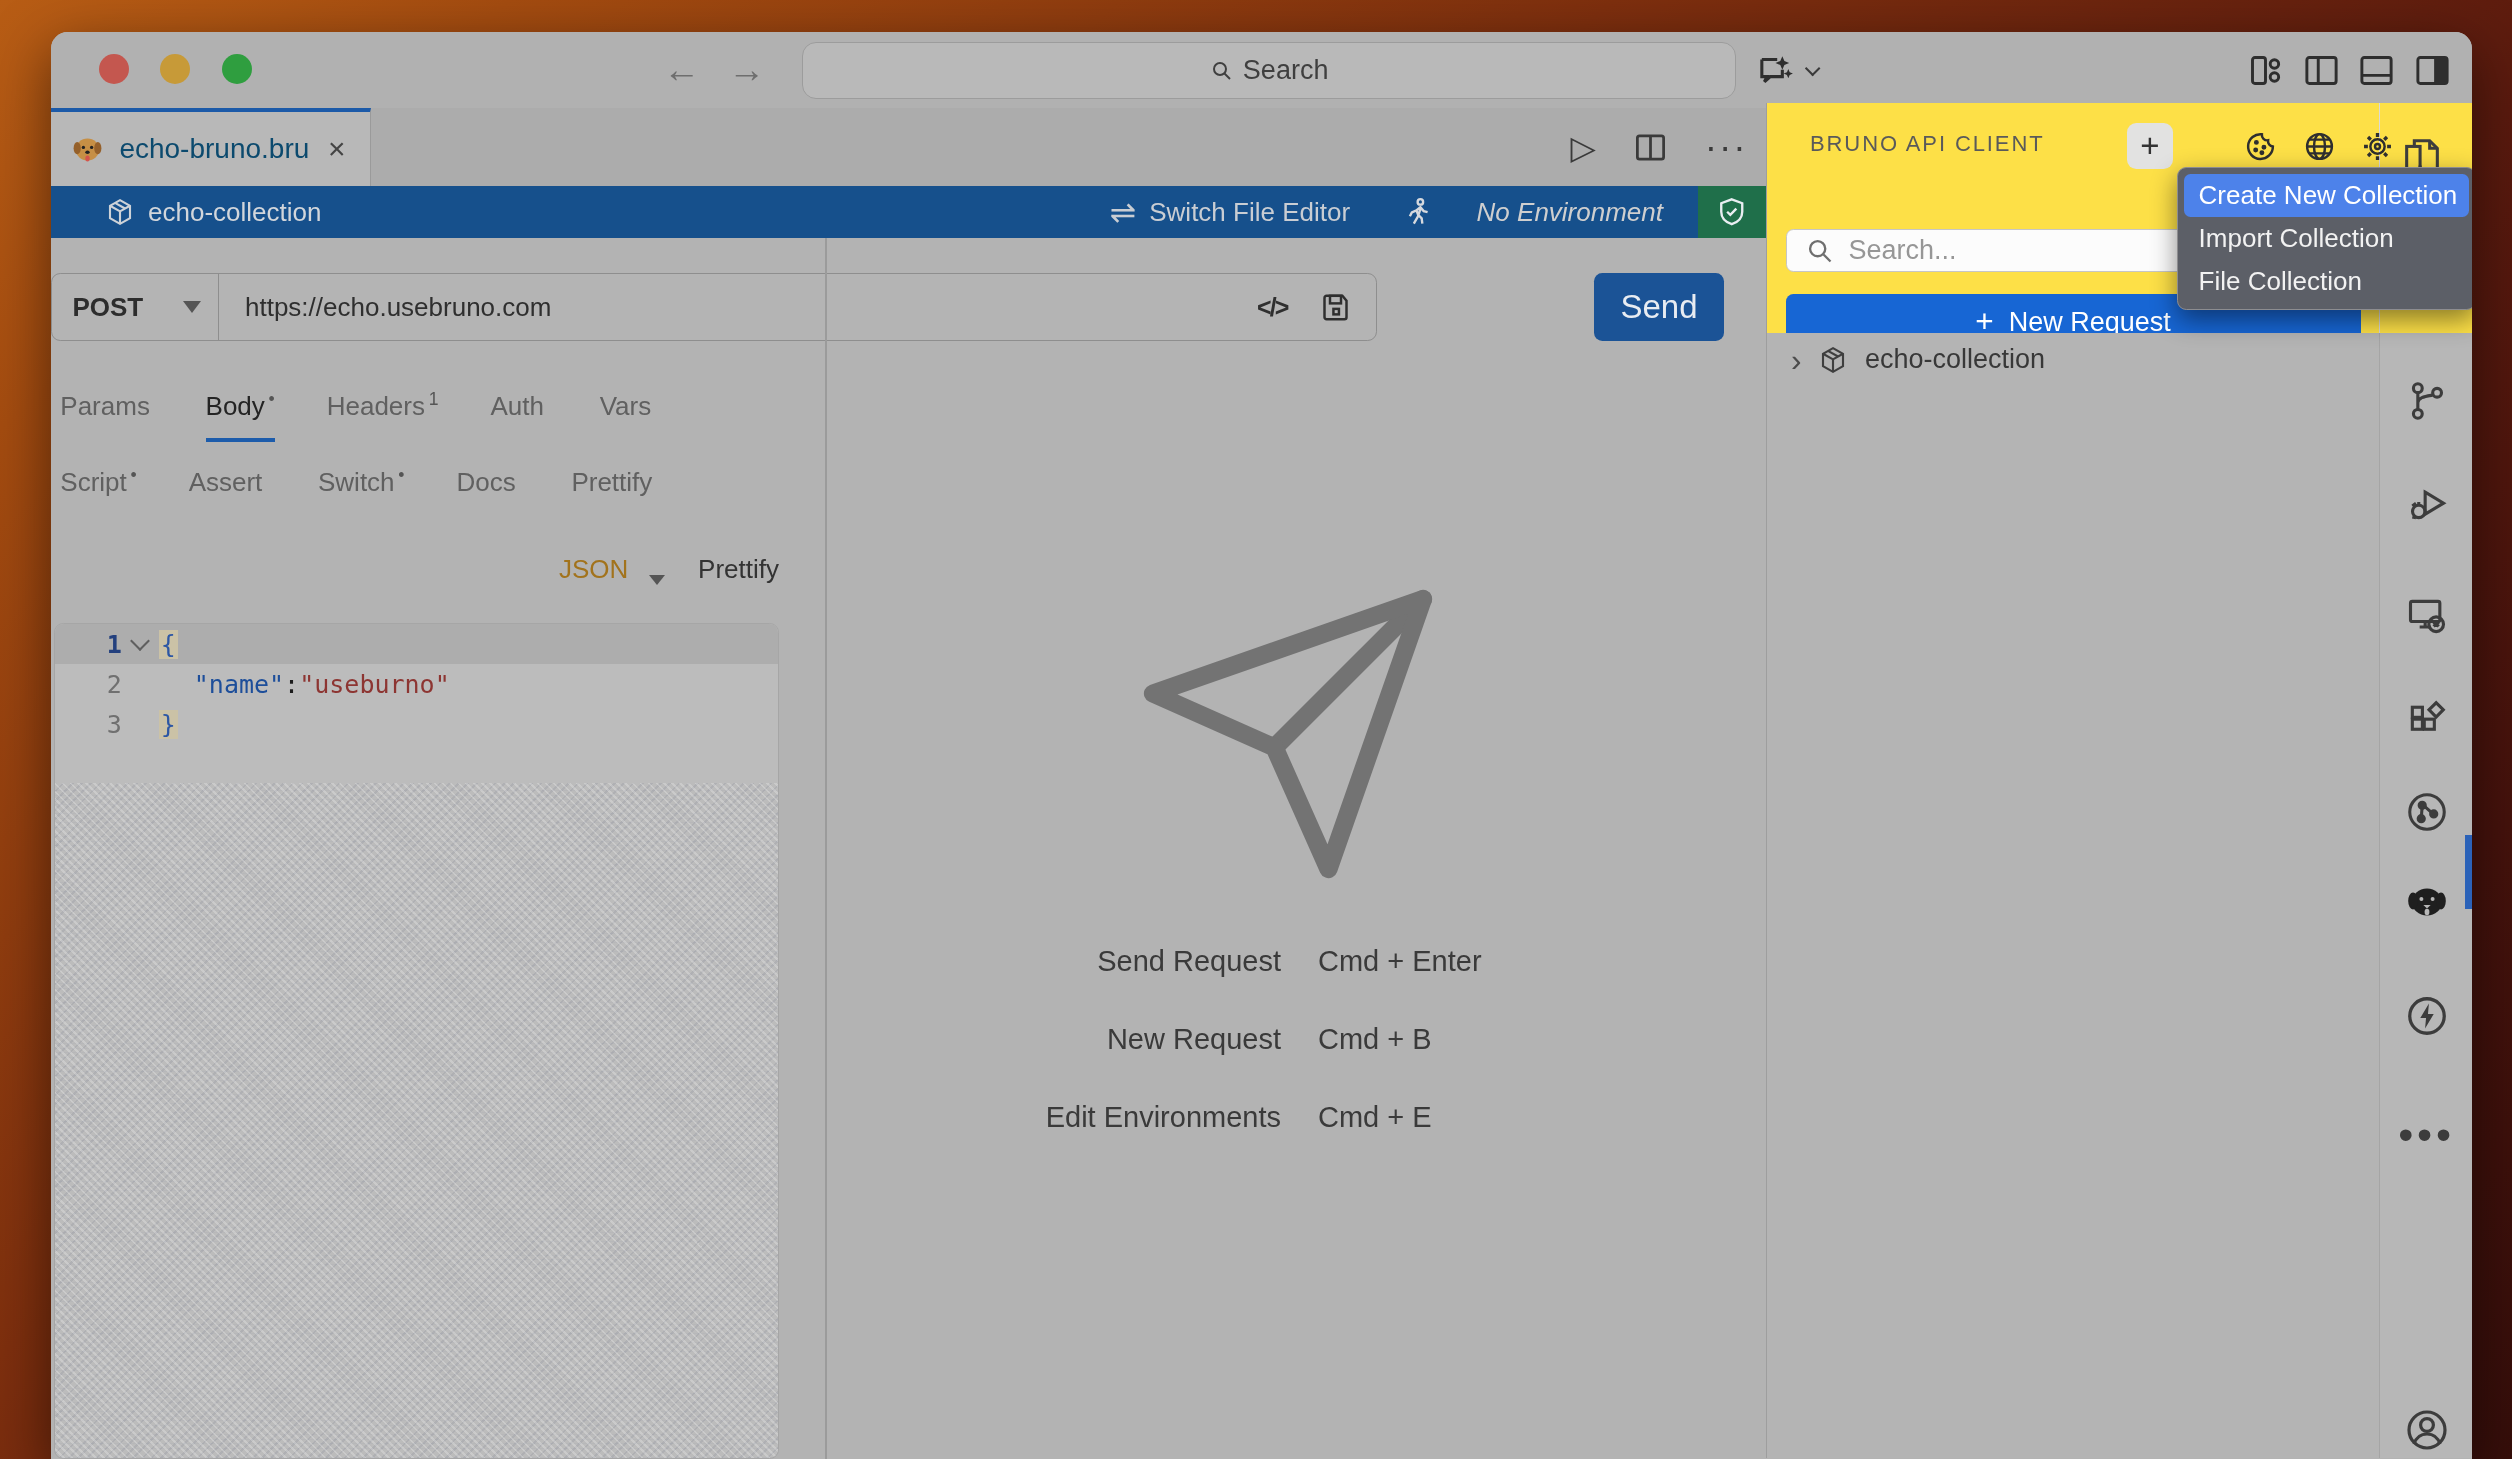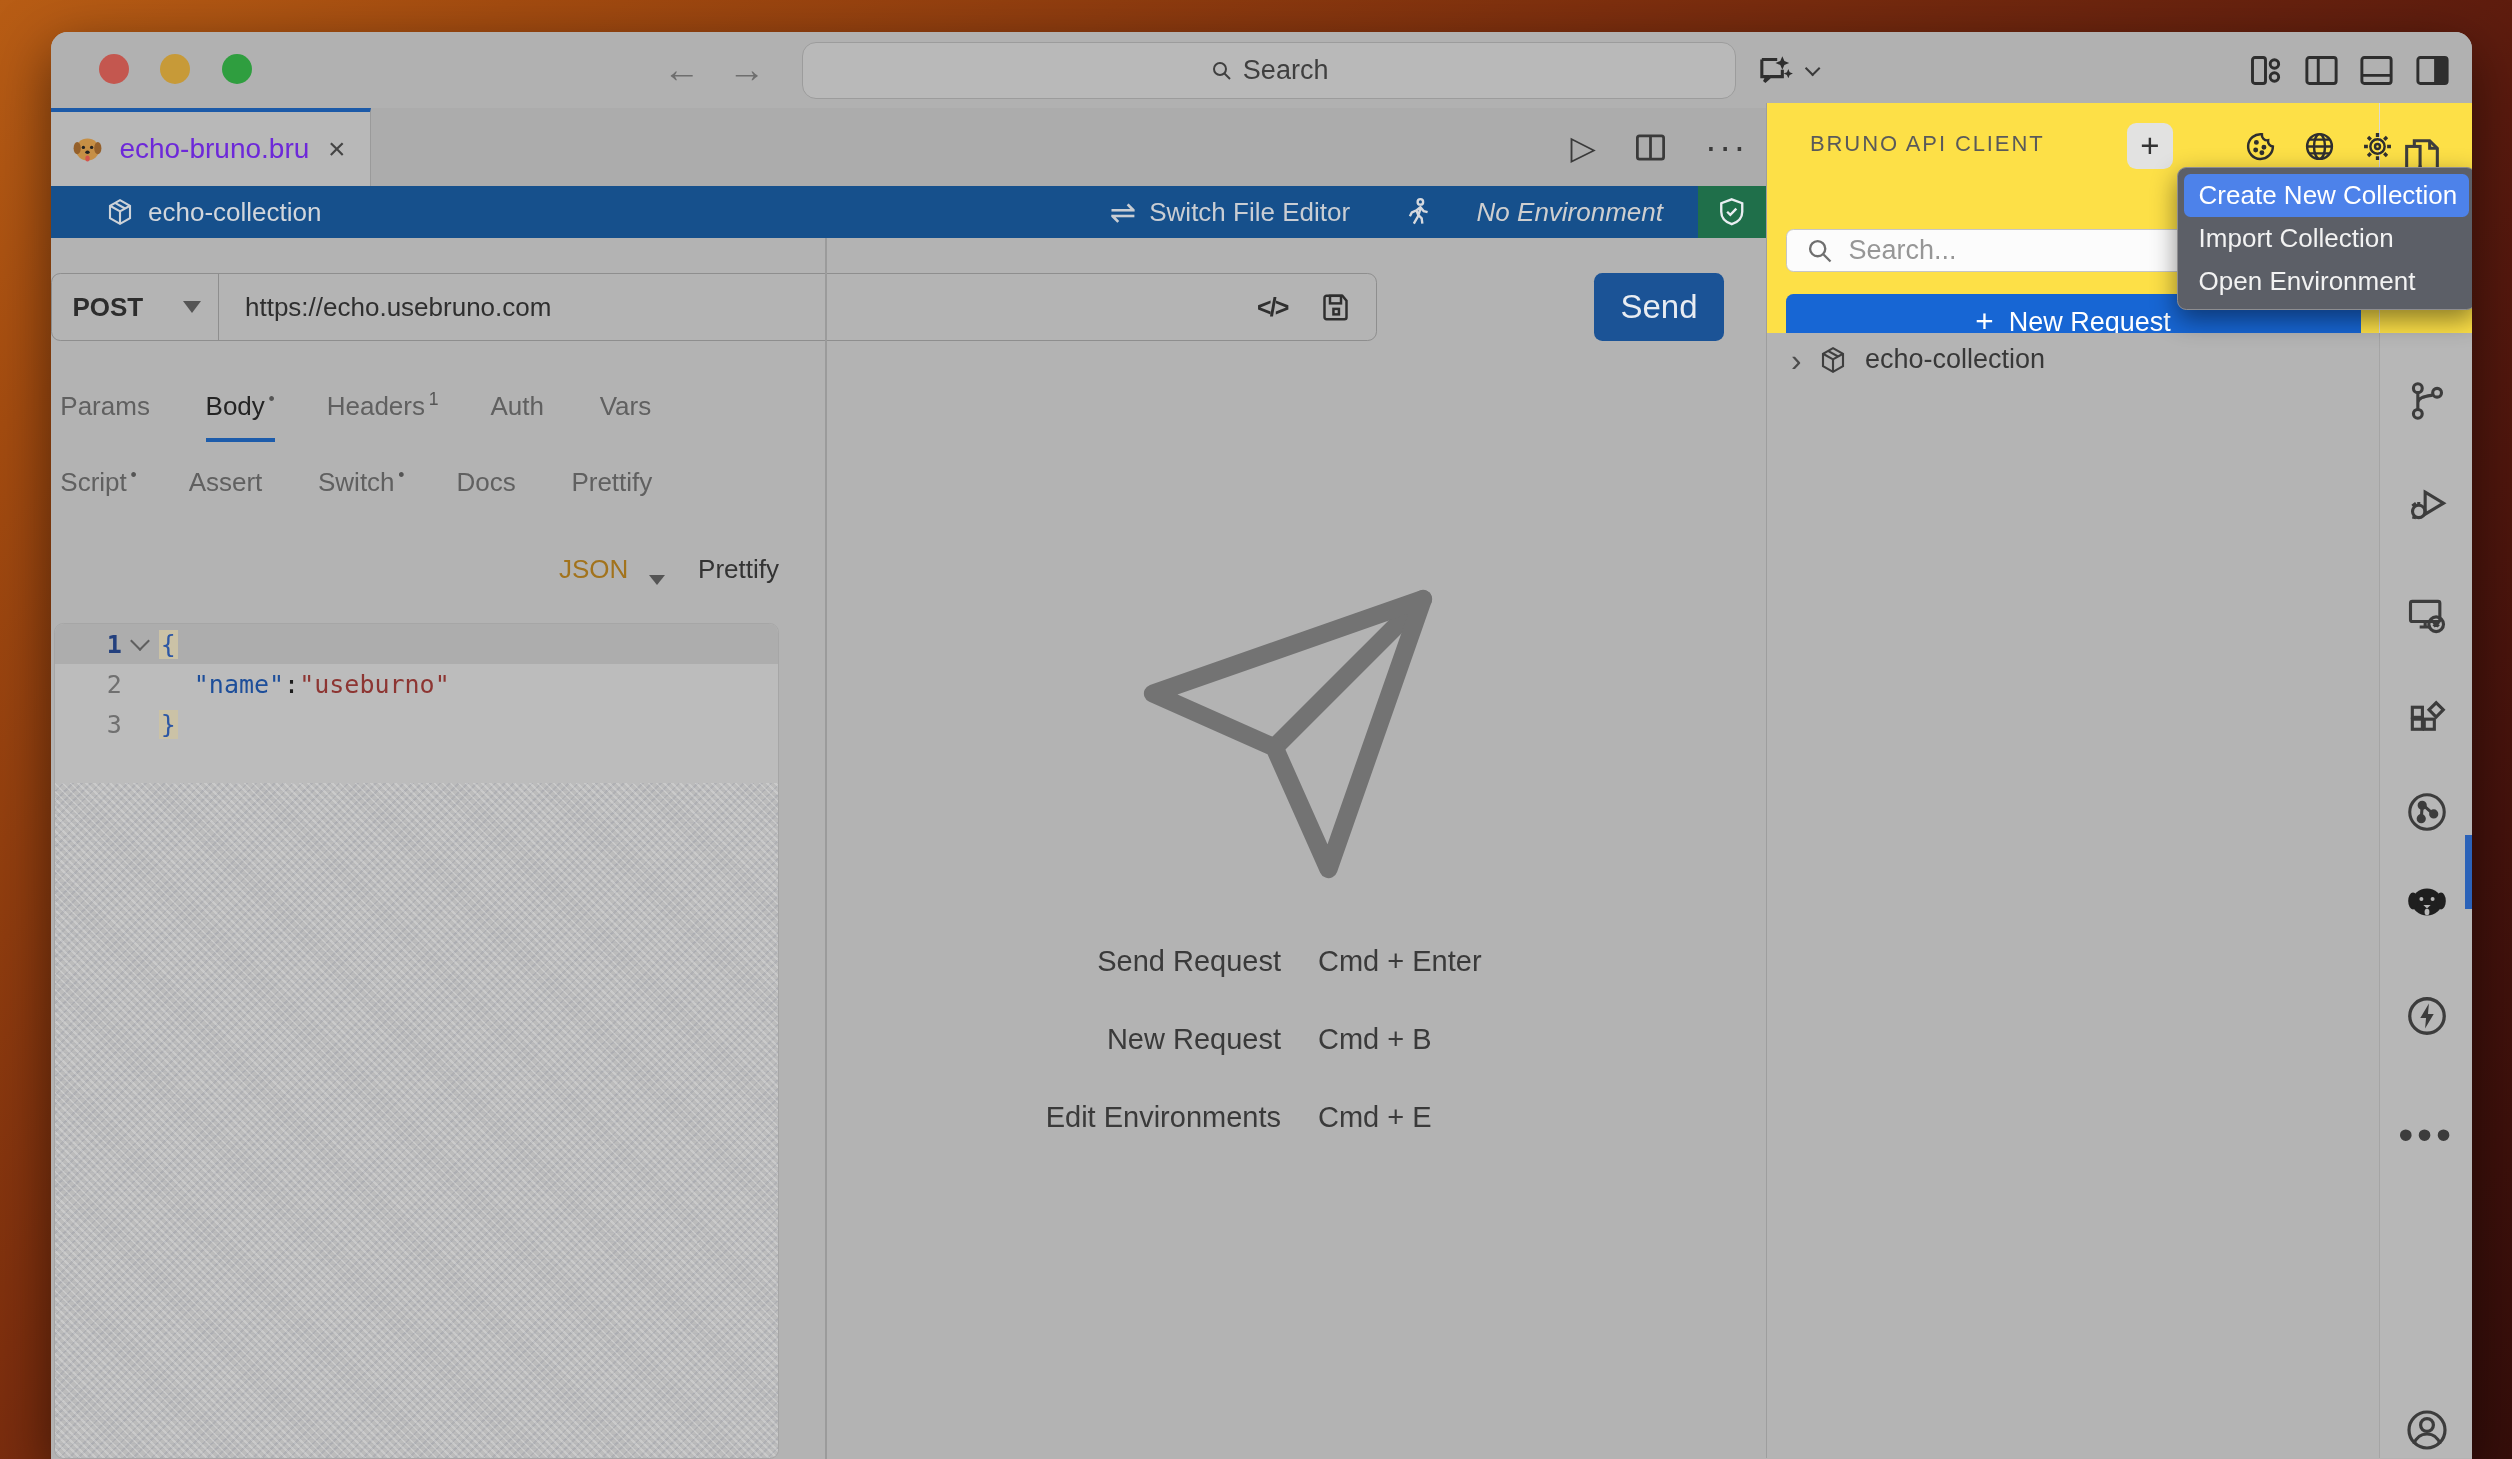--- a/index.html
+++ b/index.html
@@ -20,21 +20,21 @@
   .search-pill{position:absolute;left:751px;top:10.2px;width:932px;height:55px;background:#b9b9b9;
     border:0.9px solid #9c9c9c;border-radius:14px;display:flex;align-items:center;justify-content:center;
     color:#3f3f3f;font-size:27px;gap:9.3px;}
   .layout-ico{position:absolute;top:18.5px;color:#2e2e2e;}
   .chev-down{display:inline-block;width:13px;height:13px;border-right:2.8px solid #3a3a3a;border-bottom:2.8px solid #3a3a3a;transform:rotate(45deg);}
   
   .tabstrip{position:absolute;left:0;top:76px;width:1715px;height:78px;background:#acacac;border-bottom:0;}
   .tab{position:absolute;left:0;top:0;width:320px;height:78px;background:#b8b8b8;
     border-top:4.6px solid #1c5aa8;border-right:0.9px solid #9a9a9a;box-sizing:border-box;
     display:flex;align-items:center;gap:15px;padding:0 20.4px;}
-  .tab-title{font-size:28px;color:#6d28d9;white-space:nowrap;}
+  .tab-title{font-size:28px;color:#0c4a6e;white-space:nowrap;}
   .tab-close{font-size:30px;color:#444;margin-left:3.7px;}
   .ed-actions{position:absolute;top:0;right:18.5px;height:78px;display:flex;align-items:center;gap:37px;color:#3a3a3a;}
   
   .bluebar{position:absolute;left:0;top:154px;width:1715px;height:52px;background:#16508c;display:flex;align-items:center;}
   .bluebar .col-name{color:#d2d6db;font-size:26px;margin-left:13px;}
   .bluebar .right{position:absolute;right:0;top:0;height:52px;display:flex;align-items:center;}
   .switch-ed{color:#c9cdd3;font-size:26px;display:flex;align-items:center;gap:13px;}
   .no-env{color:#cfcfcf;font-size:26px;font-style:italic;}
   .env-shield{width:68px;height:52px;background:#1f6f4a;display:flex;align-items:center;justify-content:center;}
   
@@ -440,17 +440,17 @@
         <circle cx="12" cy="12" r="9"></circle>
           <circle cx="12" cy="9.5" r="3.2"></circle>
           <path d="M5.5 19 c1.2-3.6 4-5 6.5-5 s5.3 1.4 6.5 5"></path>
       </svg>
     </div>
   </div>
 
   <div class="menu">
     <div class="menu-item hl">Create New Collection</div>
     <div class="menu-item">Import Collection</div>
-    <div class="menu-item">Open Environment</div>
+    <div class="menu-item">File Collection</div>
   </div>
 
 </div>
 
 
 </body></html>

